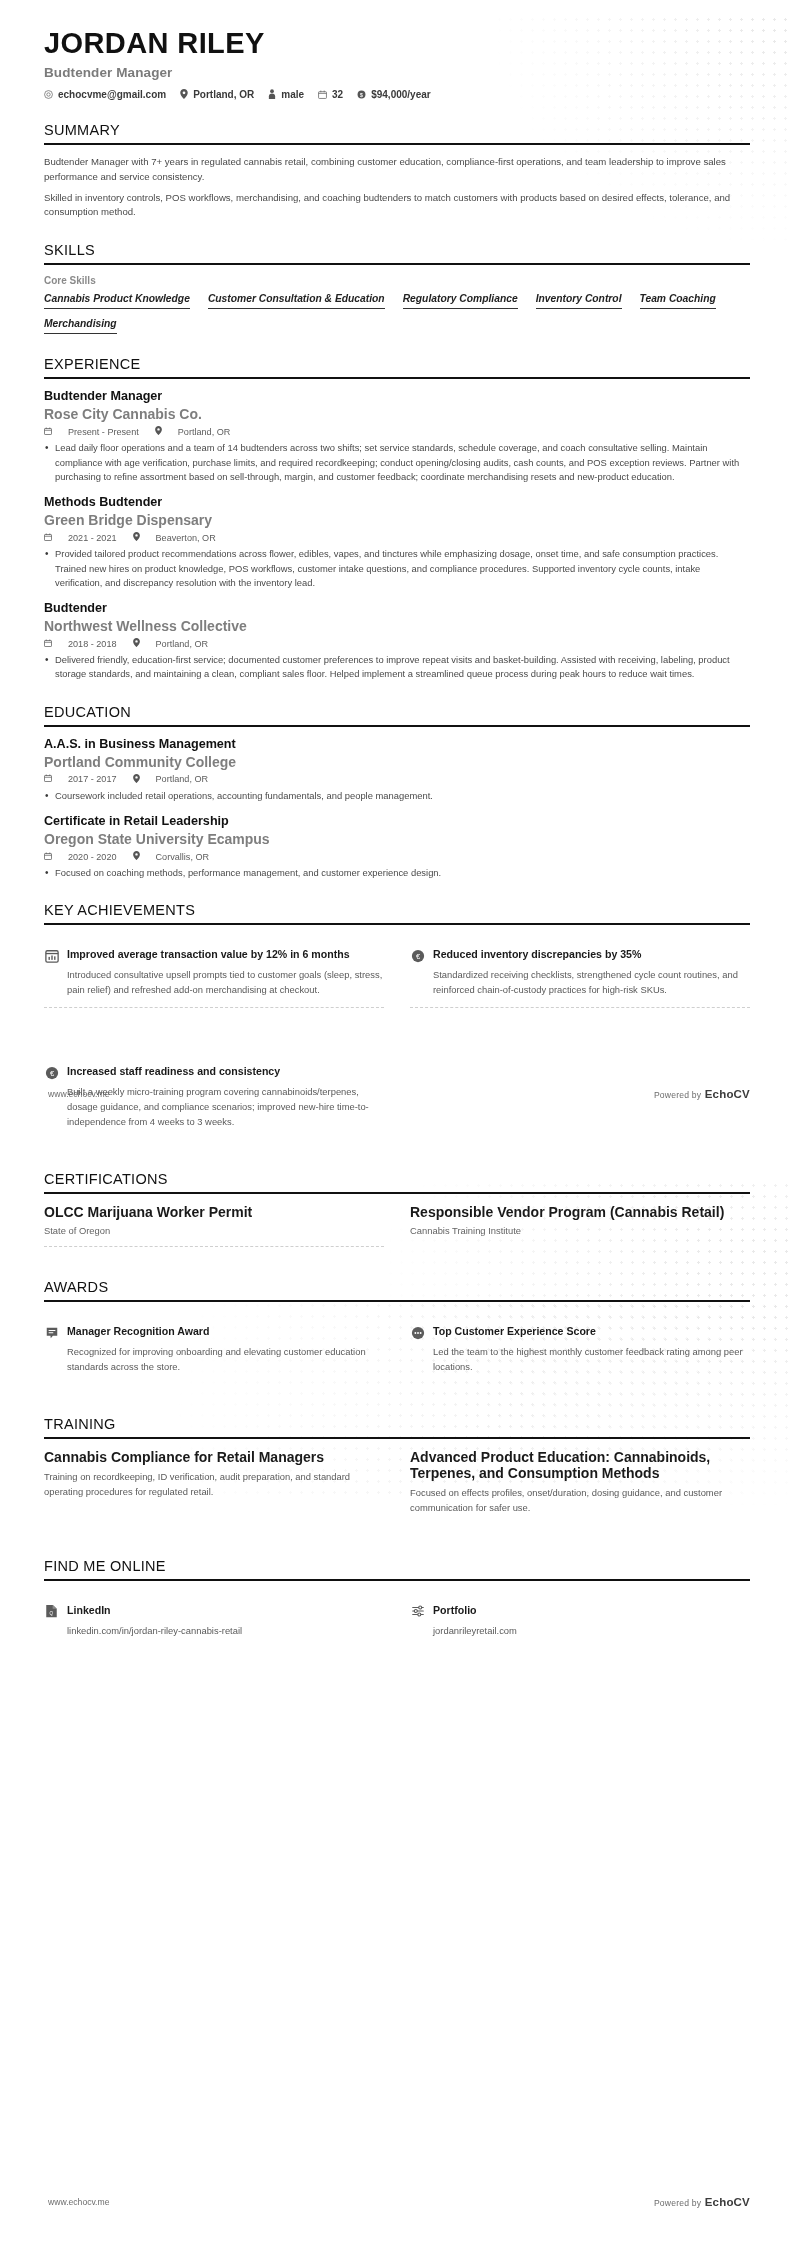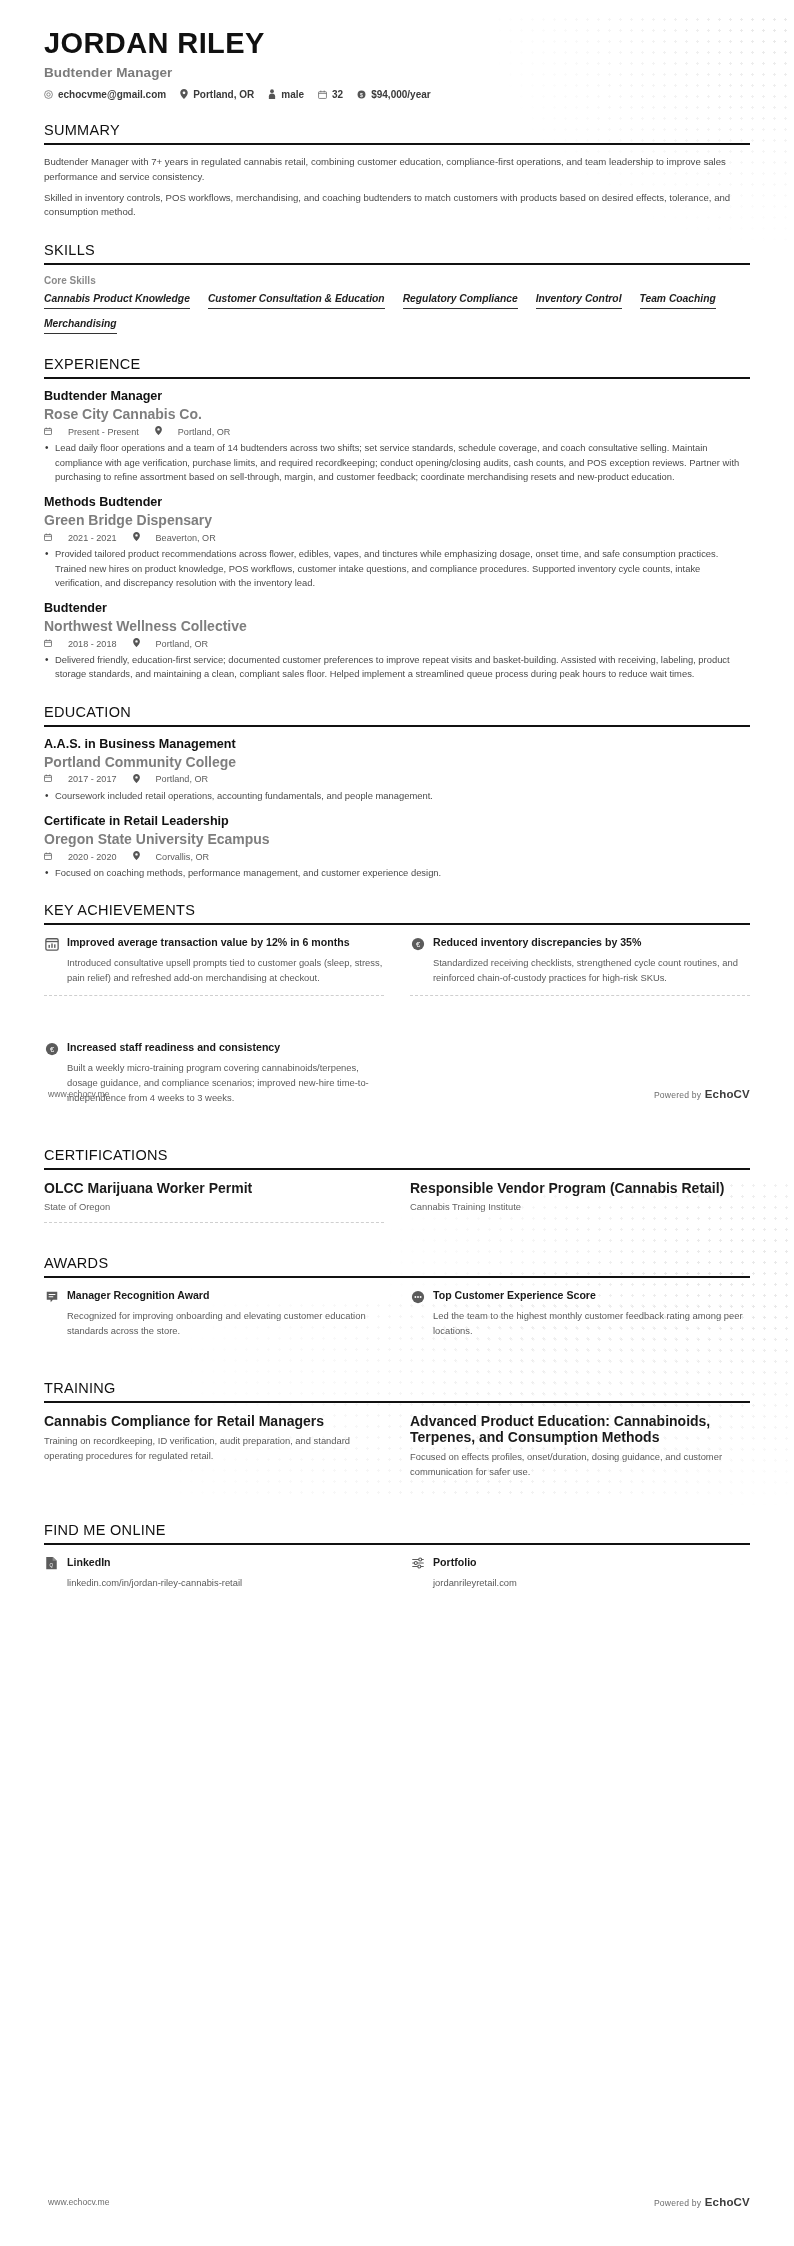--- a/index.html
+++ b/index.html
@@ -91,21 +91,21 @@
   }
   .bullet::before {
     content: "•"; position: absolute; left: 1px; top: -1px;
     color: #3a3a3a; font-size: 10px;
   }
 
   
   .grid2 { display: grid; grid-template-columns: 1fr 1fr; gap: 0 26px; }
   .card { padding-bottom: 10px; margin-bottom: 10px; }
   .card.dashed { border-bottom: 1px dashed #cfcfcf; }
-  .card-head { display: flex; align-items: flex-start; gap: 8px; }
+  .card-head { display: flex; align-items: flex-start; gap: 8px; margin-top: 12px; }
   .ico-badge {
     flex: 0 0 auto; width: 15px; height: 15px; margin-top: 1px;
     display: inline-flex; align-items: center; justify-content: center;
   }
   .card-title { font-size: 10.6px; font-weight: 700; color: #1a1a1a; line-height: 1.35; }
   .card-sub {
     font-size: 9.4px; line-height: 1.55; color: #5a5a5a; margin-top: 5px;
   }
   .card-body-indent { padding-left: 23px; }
 

